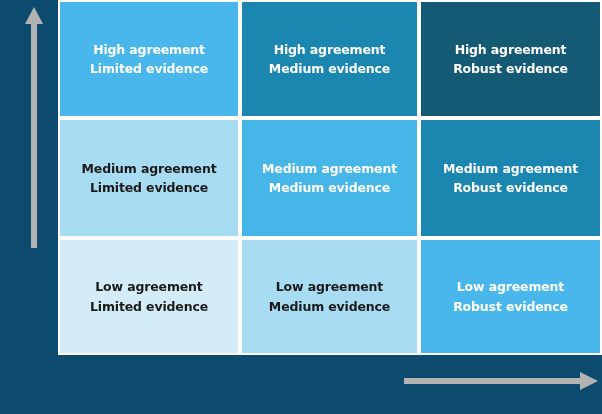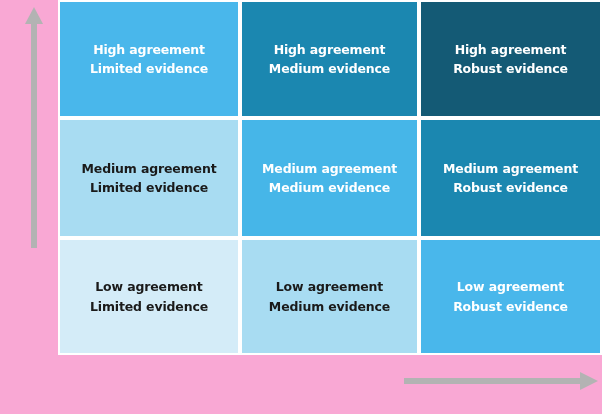--- a/index.html
+++ b/index.html
@@ -58,21 +58,21 @@
     position: absolute;
     left: 400px;
     top: 370px;
     width: 200px;
     height: 22px;
   }
 </style>
 </head>
 <body>
 
-<div id="stage" style="background: #f9a8d4;">
+<div id="stage" style="background: #0c4a6e;">
 
   <svg id="y-arrow" viewBox="0 0 20 242" xmlns="http://www.w3.org/2000/svg">
     <line x1="10" y1="242" x2="10" y2="14" stroke="#b3b3b3" stroke-width="6"></line>
     <polygon points="10,1 1,18 19,18" fill="#b3b3b3"></polygon>
   </svg>
 
   <svg id="x-arrow" viewBox="0 0 200 22" xmlns="http://www.w3.org/2000/svg">
     <line x1="4" y1="11" x2="182" y2="11" stroke="#b3b3b3" stroke-width="6"></line>
     <polygon points="198,11 180,2 180,20" fill="#b3b3b3"></polygon>
   </svg>

